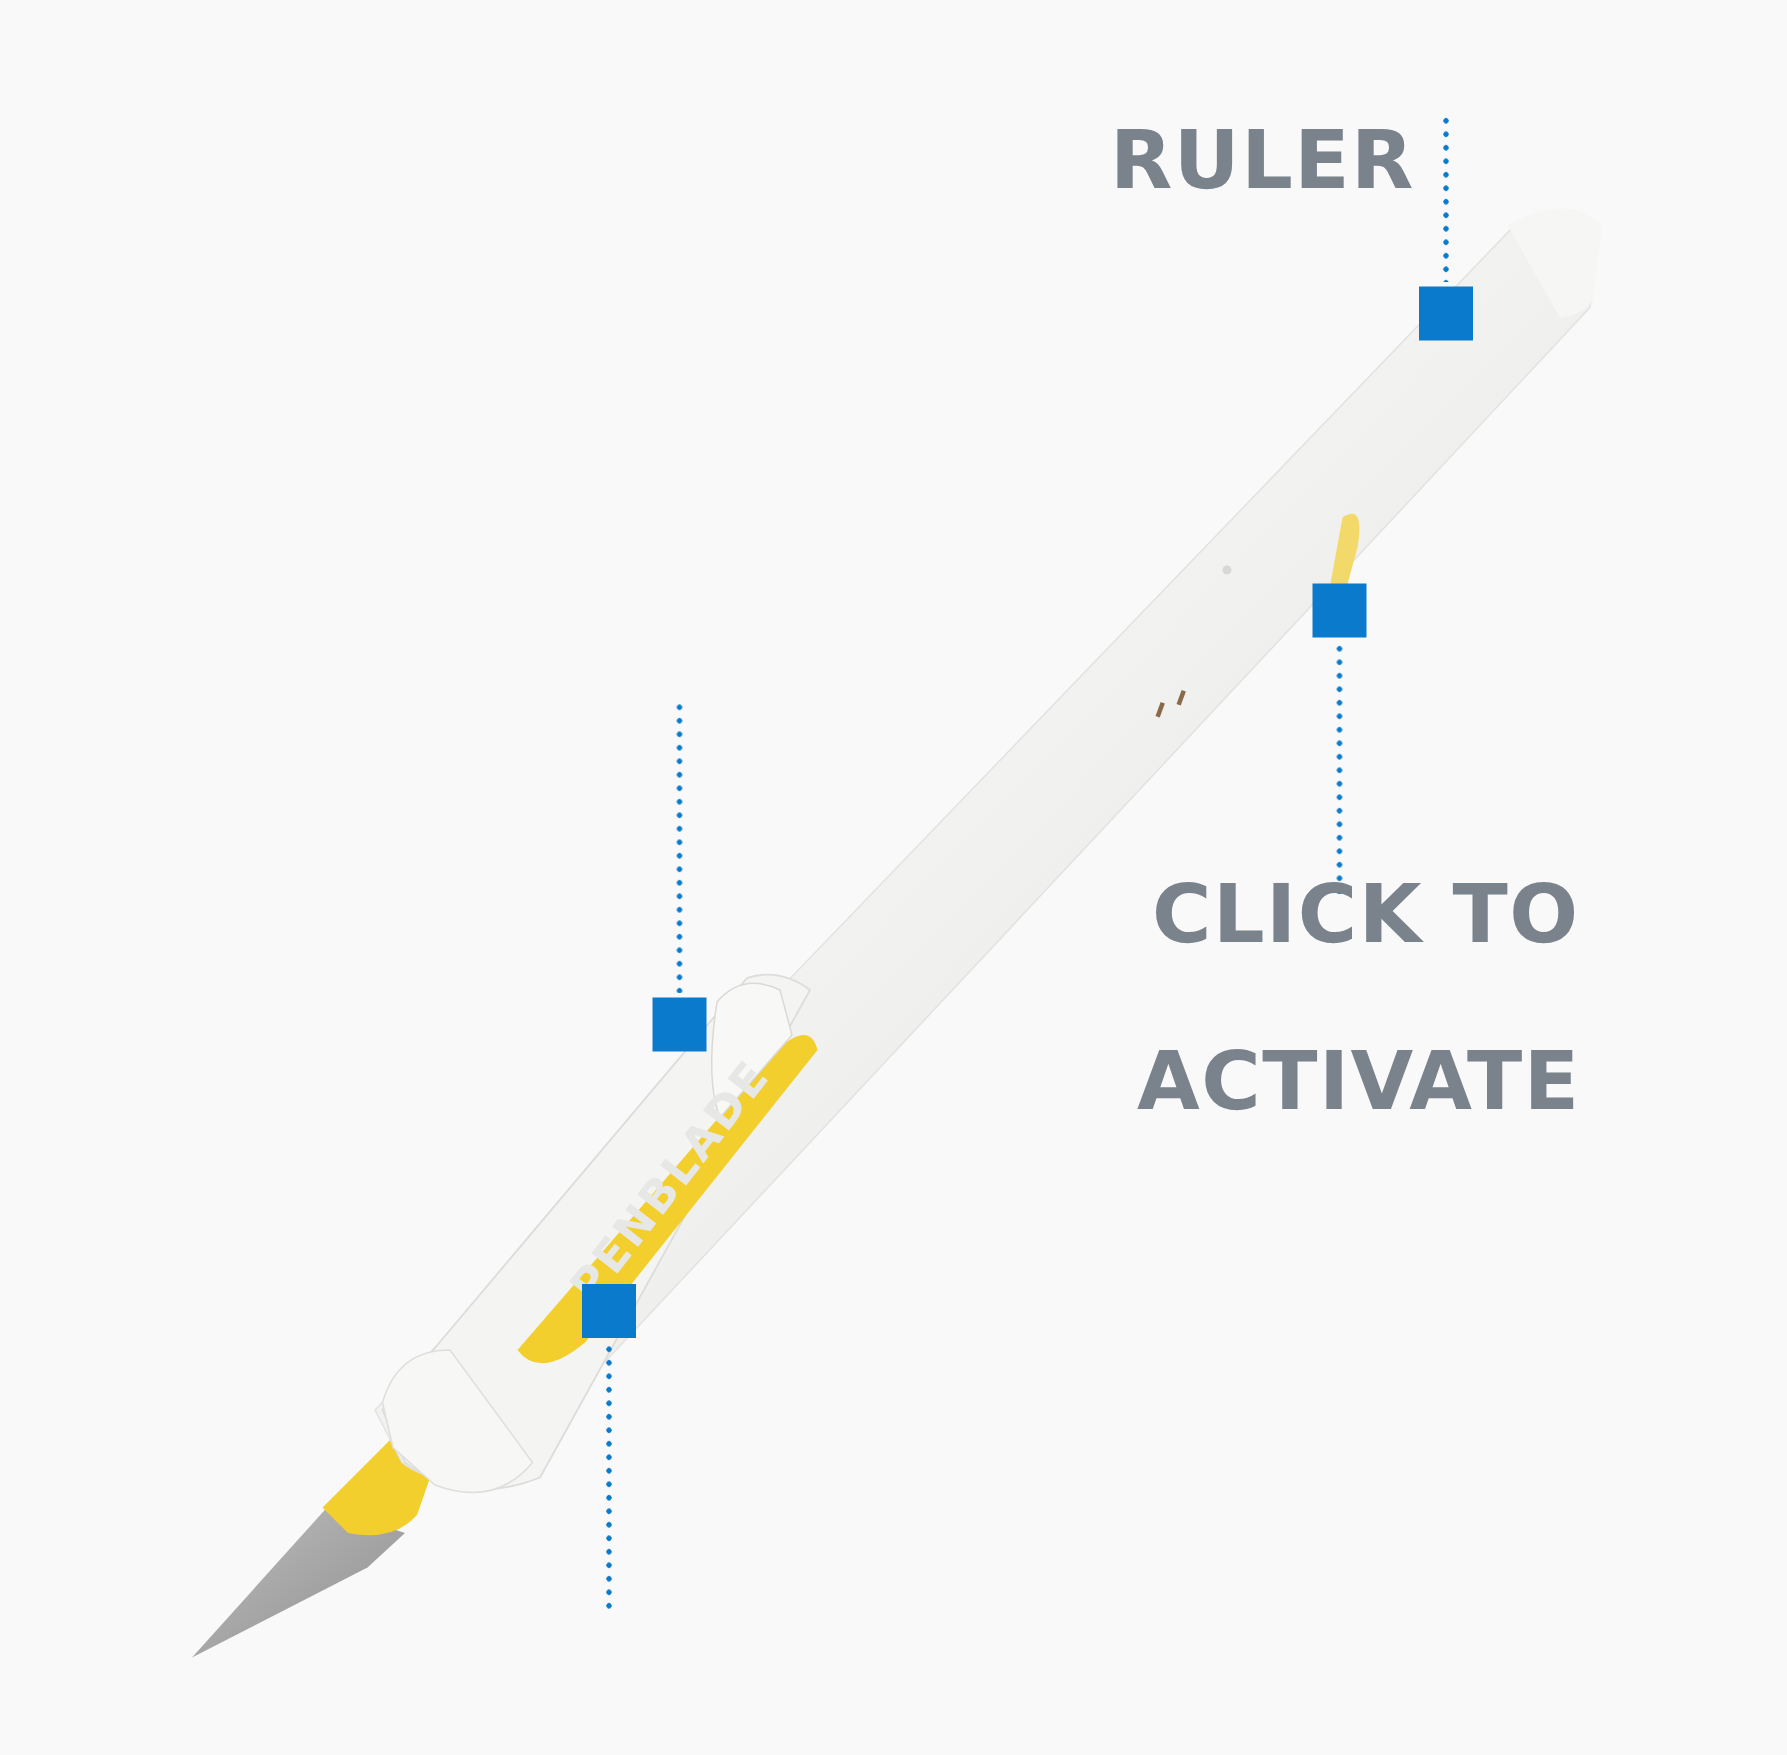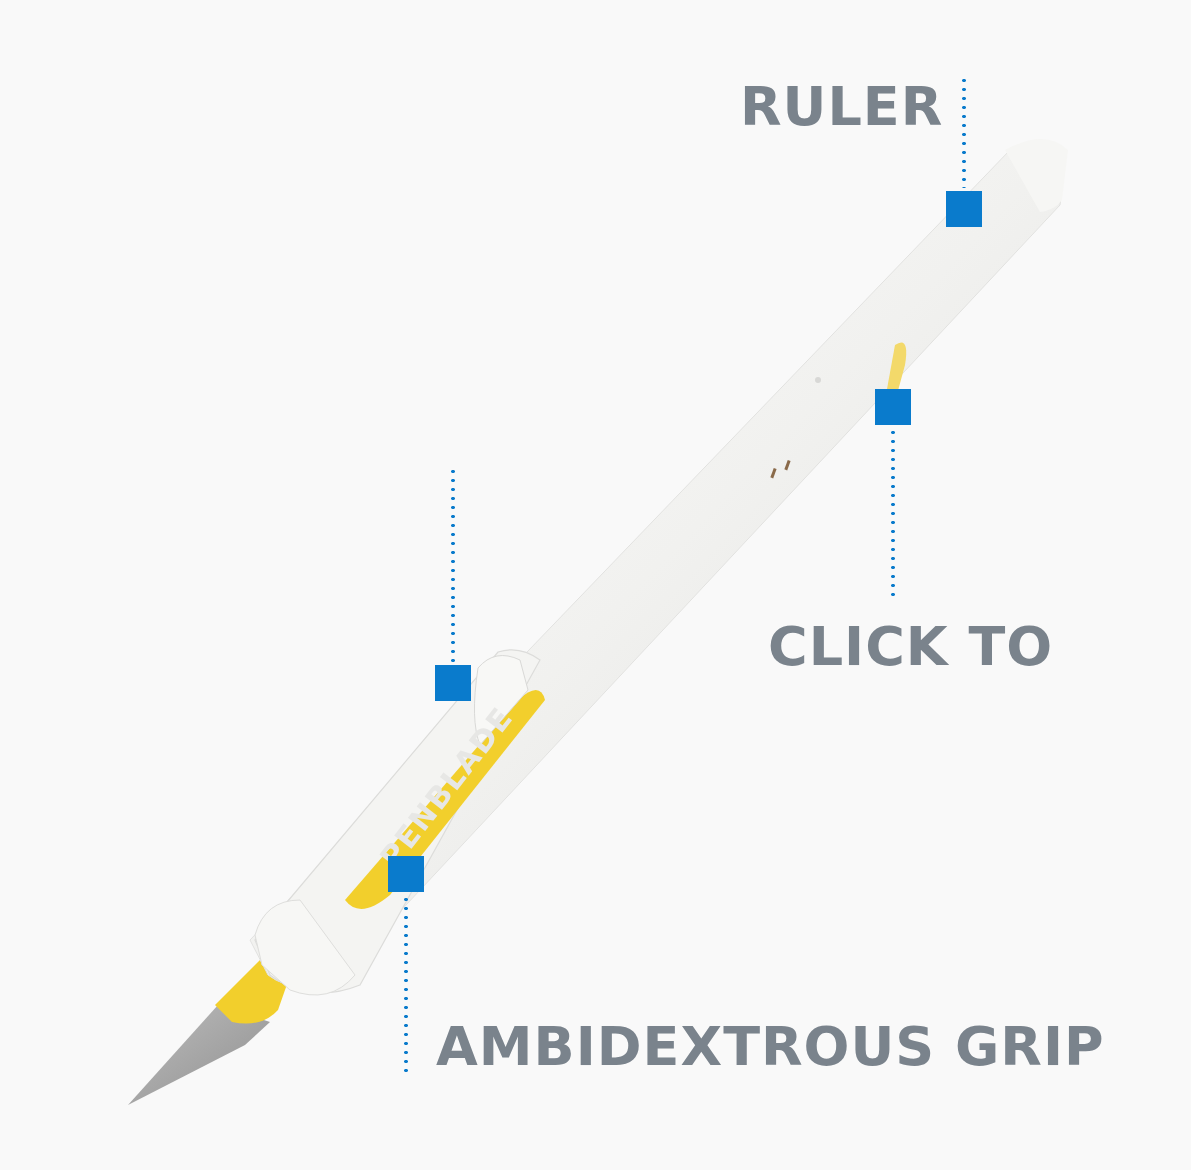--- a/index.html
+++ b/index.html
@@ -78,19 +78,19 @@
 
   <div class="label" style="left:740px; top:80px; font-size:54px;">RULER</div>
   <div class="dotline" style="left:962px; top:76px; height:112px;"></div>
   <div class="marker" style="left:946px; top:191px;"></div>
 
   <div class="dotline" style="left:451px; top:467px; height:195px;"></div>
   <div class="marker" style="left:435px; top:665px;"></div>
 
   <div class="marker" style="left:875px; top:389px;"></div>
   <div class="dotline" style="left:891px; top:428px; height:168px;"></div>
-  <div class="label" style="left:768px; top:620px; font-size:54px;">CLICK TO</div>
+  <div class="label" style="left:768px; top:583px; font-size:54px;">CLICK TO</div>
+  <div class="label" style="left:758px; top:694px; font-size:54px;">ACTIVATE</div>
 
   <div class="marker" style="left:388px; top:856px;"></div>
   <div class="dotline" style="left:404px; top:895px; height:178px;"></div>
-  <div class="label" style="left:436px; top:1020px; font-size:54px;">AMBIDEXTROUS GRIP</div>
 
 </div>
 
 </body></html>

